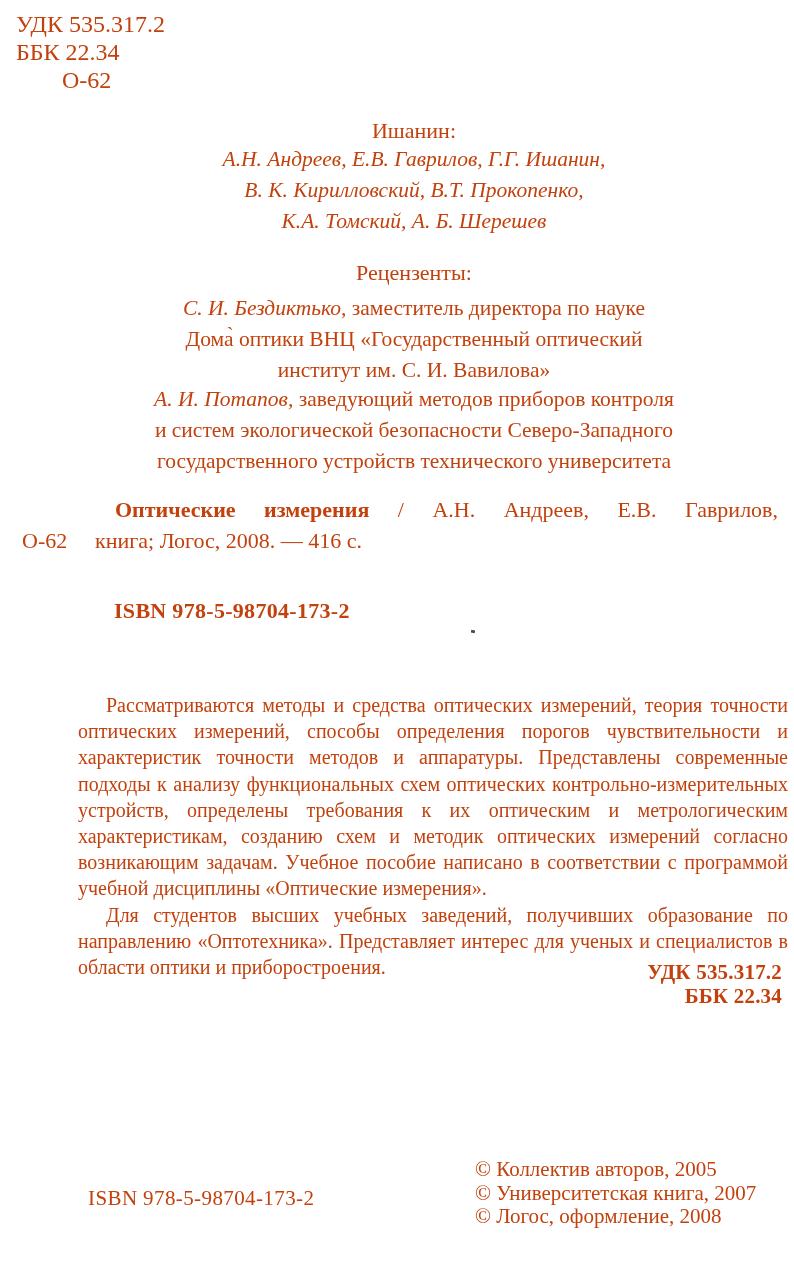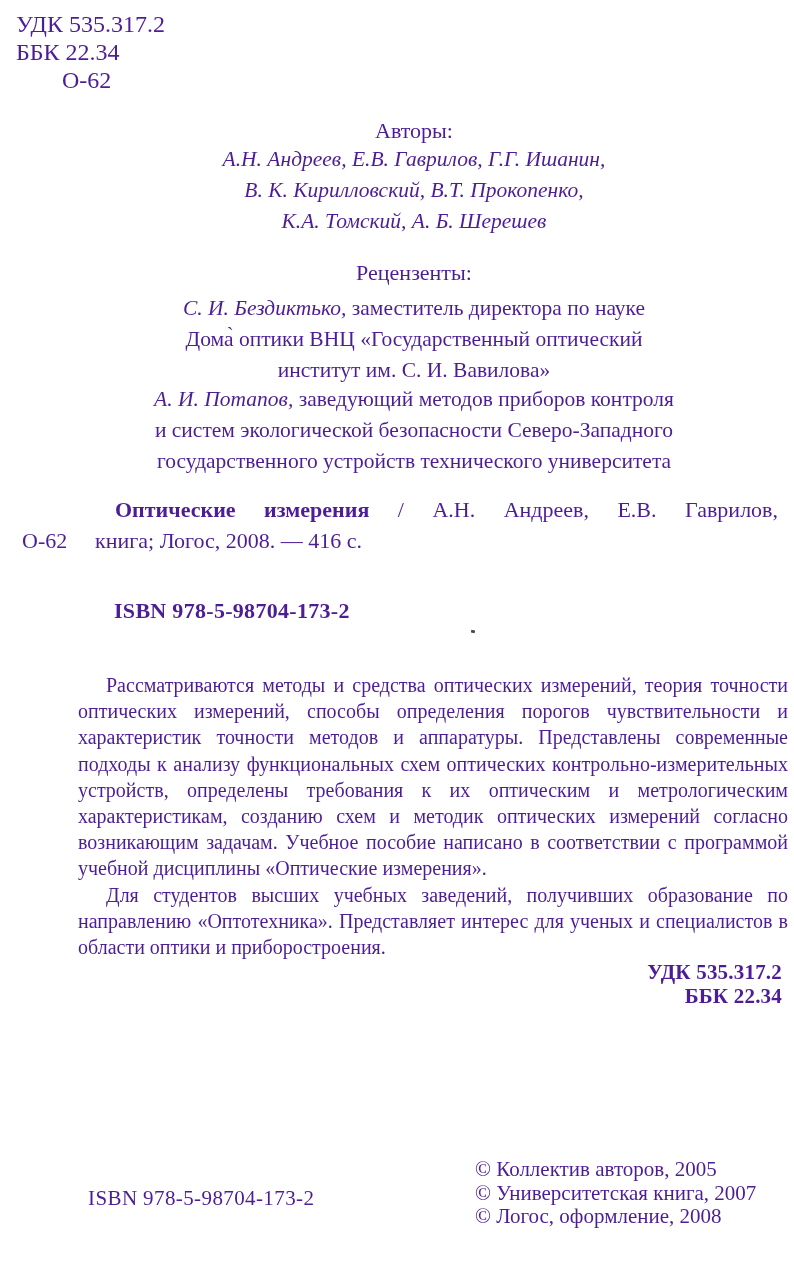--- a/index.html
+++ b/index.html
@@ -1,20 +1,20 @@
 <!DOCTYPE html>
 <html lang="ru"><head>
 <meta charset="utf-8">
 <style>
   html,body{margin:0;padding:0;background:#e8e8e8;}
   .page{
     position:relative;
     width:794px;height:1270px;
     background:#ffffff;
-    color:#4c1d95;
+    color:#c2410c;
     font-family:"Liberation Serif","DejaVu Serif",serif;
     overflow:hidden;
     margin:0 auto;
   }
   .abs{position:absolute;}
 
   
   .top-codes{left:16px;top:10px;font-size:24px;line-height:28px;}
   .top-codes .indent{padding-left:46px;}
 
@@ -27,21 +27,21 @@
   
   .catalog{left:95px;top:494px;width:683px;font-size:22px;line-height:31px;}
   .catalog .jline{text-align:justify;text-align-last:justify;}
   .catalog .first{text-indent:20px;}
   .catalog .title-bold{font-weight:bold;}
   .margin-code{position:absolute;left:-73px;top:31px;}
 
   .isbn-top{left:114px;top:598px;font-size:22px;font-weight:bold;letter-spacing:.3px;}
 
   
-  .annotation{left:78px;top:672px;width:710px;font-size:20px;line-height:26.2px;text-align:justify;}
+  .annotation{left:78px;top:692px;width:710px;font-size:20px;line-height:26.2px;text-align:justify;}
   .annotation p{margin:0;text-indent:28px;}
 
   
   .right-codes{right:12px;top:960px;text-align:right;font-weight:bold;font-size:21px;line-height:24px;letter-spacing:.2px;}
 
   
   .footer-isbn{left:88px;top:1186px;font-size:21px;letter-spacing:.4px;}
   .copyrights{left:475px;top:1158px;font-size:21px;line-height:23.5px;}
 
   
@@ -51,21 +51,21 @@
 <body>
 
 <div class="page">
 
   <div class="abs top-codes">
     <div>УДК 535.317.2</div>
     <div>ББК 22.34</div>
     <div class="indent">О-62</div>
   </div>
 
-  <div class="abs centered section-heading" style="top:118px;">Авторы:</div>
+  <div class="abs centered section-heading" style="top:118px;">Ишанин:</div>
   <div class="abs centered people-lines" style="top:144px;font-style:italic;">
     <div>А.Н. Андреев, Е.В. Гаврилов, Г.Г. Ишанин,</div>
     <div>В. К. Кирилловский, В.Т. Прокопенко,</div>
     <div>К.А. Томский, А. Б. Шерешев</div>
   </div>
 
   <div class="abs centered section-heading" style="top:260px;">Рецензенты:</div>
 
   <div class="abs centered people-lines" style="top:293px;font-family:Liberation Serif, serif;">
     <div><span class="reviewer-name">С. И. Бездиктько,</span><span> заместитель директора по науке</span></div>

